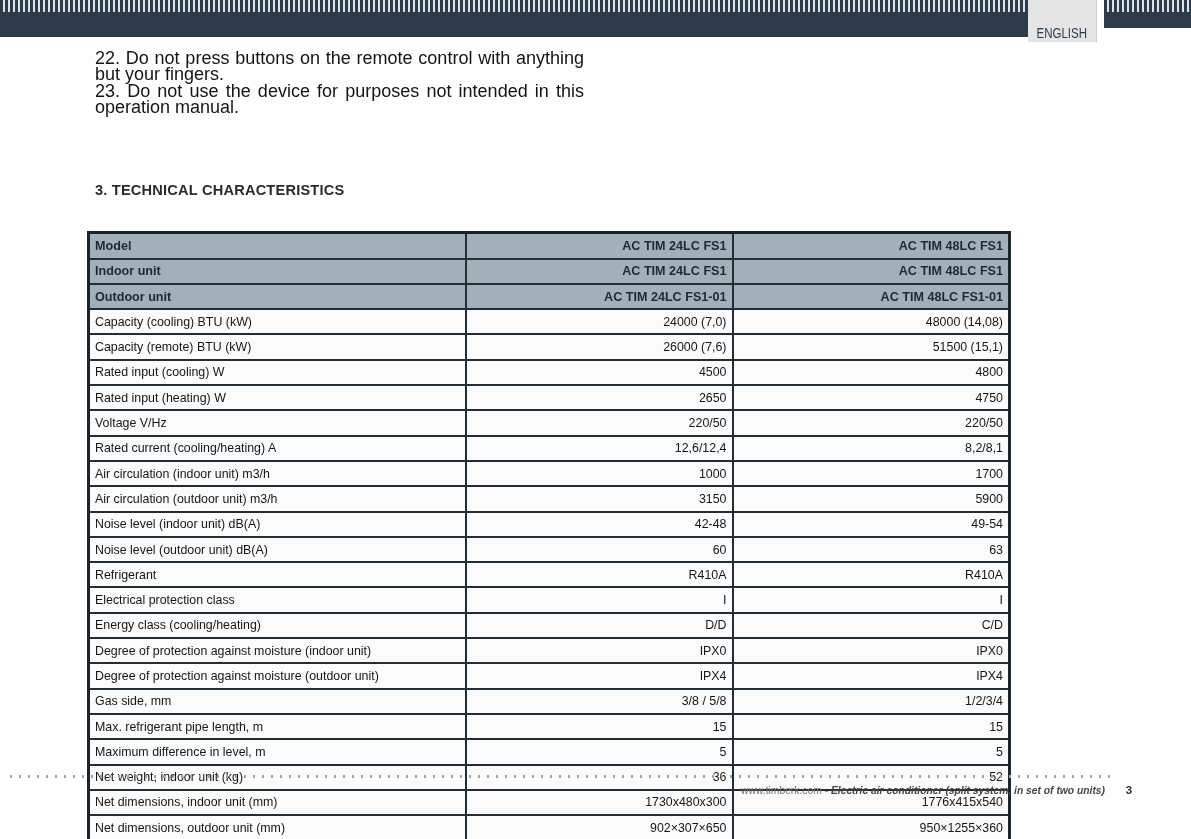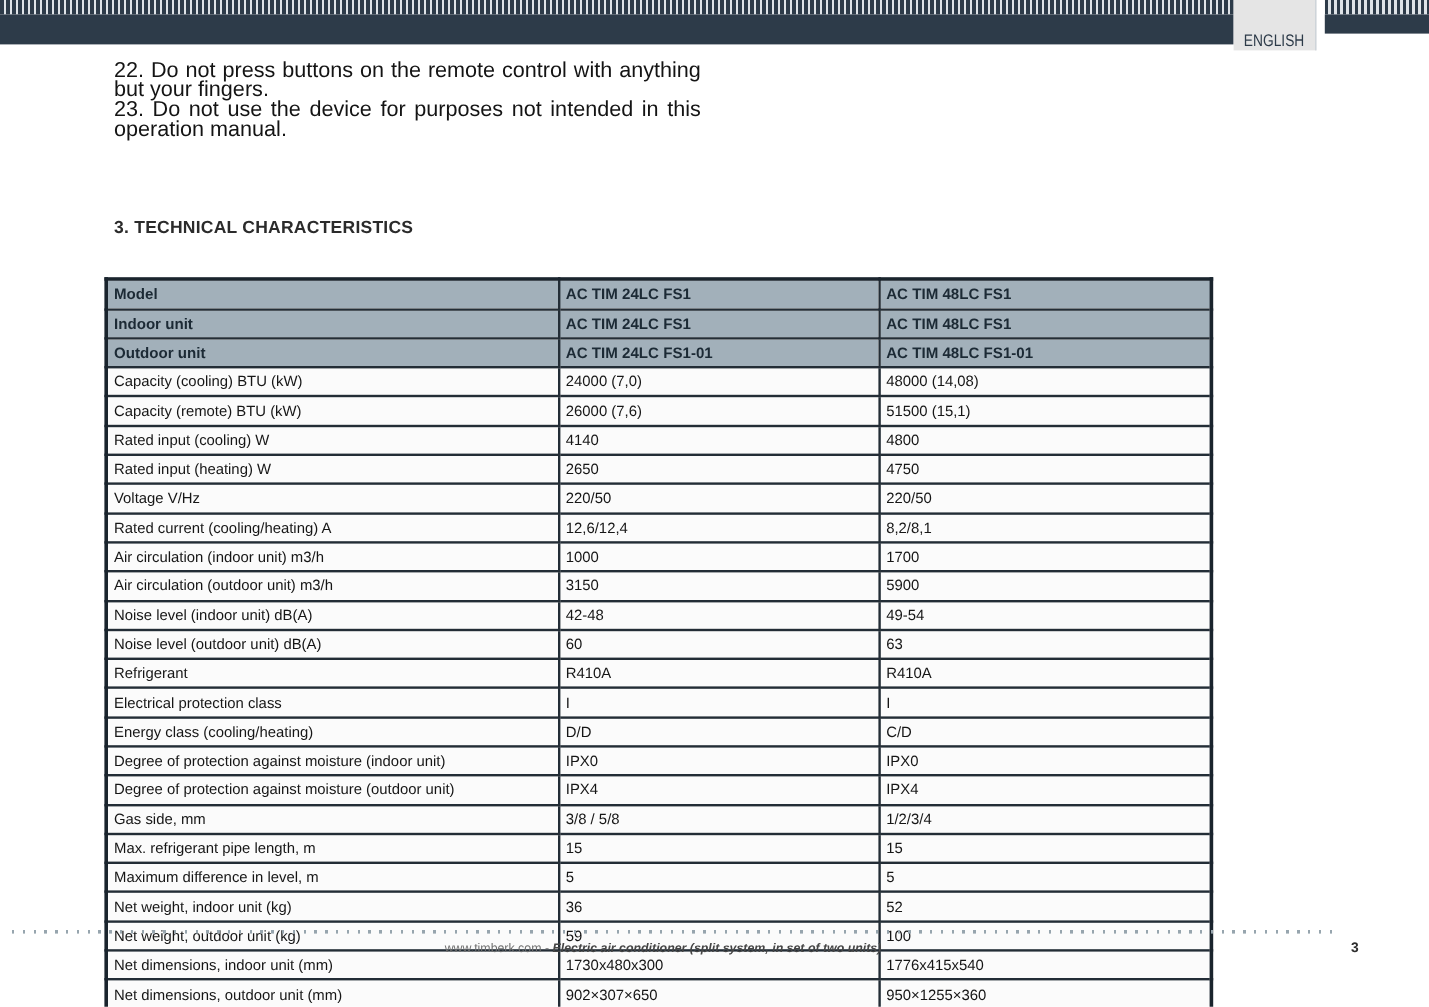--- a/index.html
+++ b/index.html
@@ -40,33 +40,33 @@
   .spec-table{
     position:absolute;left:87px;top:231px;width:921px;height:612px;
     border-collapse:collapse;table-layout:fixed;
     font-size:12.4px;color:#161616;
   }
   .spec-table td{
     border:2px solid #232d36;
     padding:0 5px;overflow:hidden;white-space:nowrap;
     background:#fbfbfb;
   }
-  .spec-table td.val{text-align:left;}
+  .spec-table td.val{text-align:right;}
   .spec-table tr.hrow td{
     background:#a2b0ba;color:#1c2a35;font-weight:bold;font-size:12.6px;
   }
   .spec-table{border:3px solid #1a242d;}
 
   
   .dotline{
     position:absolute;left:10px;top:775px;width:1103px;height:3px;
     background:repeating-linear-gradient(90deg,#97a5ae 0 2px,transparent 2px 9px);
   }
   .footer-text{
-    position:absolute;left:0;top:785px;width:1105px;text-align:center;
+    position:absolute;left:0;top:785px;width:1105px;text-align:right;
     font-size:10.3px;color:#6f6f6f;
   }
   .footer-text .desc{
     font-style:italic;font-weight:bold;color:#454545;
   }
   .page-num{
     position:absolute;left:1120px;top:784px;width:18px;text-align:center;
     font-size:11.5px;font-weight:bold;color:#2e2e2e;
   }
 </style>
@@ -119,21 +119,21 @@
         <td class="val">24000 (7,0)</td>
         <td class="val">48000 (14,08)</td>
       </tr>
       <tr class="drow">
         <td class="label">Capacity (remote) BTU (kW)</td>
         <td class="val">26000 (7,6)</td>
         <td class="val">51500 (15,1)</td>
       </tr>
       <tr class="drow">
         <td class="label">Rated input (cooling) W</td>
-        <td class="val">4140</td>
+        <td class="val">4500</td>
         <td class="val">4800</td>
       </tr>
       <tr class="drow">
         <td class="label">Rated input (heating) W</td>
         <td class="val">2650</td>
         <td class="val">4750</td>
       </tr>
       <tr class="drow">
         <td class="label">Voltage V/Hz</td>
         <td class="val">220/50</td>
@@ -201,25 +201,20 @@
       </tr>
       <tr class="drow">
         <td class="label">Maximum difference in level, m</td>
         <td class="val">5</td>
         <td class="val">5</td>
       </tr>
       <tr class="drow">
         <td class="label">Net weight, indoor unit (kg)</td>
         <td class="val">36</td>
         <td class="val">52</td>
-      </tr>
-      <tr class="drow">
-        <td class="label">Net weight, outdoor unit (kg)</td>
-        <td class="val">59</td>
-        <td class="val">100</td>
       </tr>
       <tr class="drow">
         <td class="label">Net dimensions, indoor unit (mm)</td>
         <td class="val">1730x480x300</td>
         <td class="val">1776x415x540</td>
       </tr>
       <tr class="drow">
         <td class="label">Net dimensions, outdoor unit (mm)</td>
         <td class="val">902×307×650</td>
         <td class="val">950×1255×360</td>

